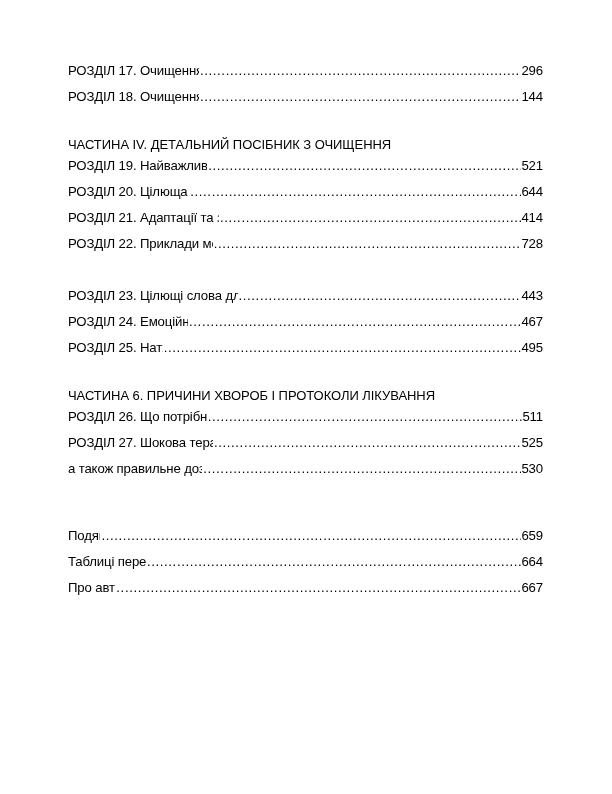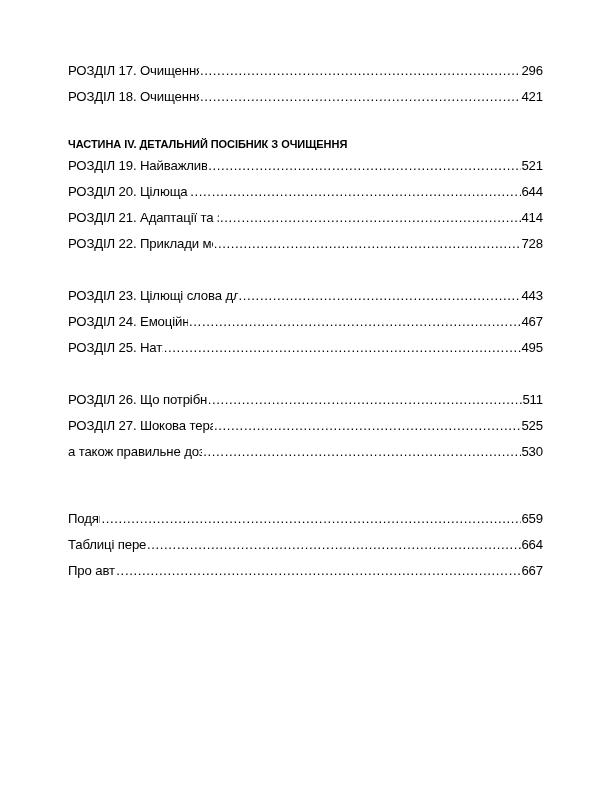--- a/index.html
+++ b/index.html
@@ -58,22 +58,22 @@
              "........................................................................";
   }
   .entry .page-no {
     flex: 0 0 auto;
     font-size: 13.2px;
     padding-left: 0px;
   }
 
   
   .part-heading {
-    font-size: 11px;
-    font-weight: bold;
+    font-size: 13px;
+    font-weight: normal;
     line-height: 17px;
     letter-spacing: -0.05px;
     white-space: nowrap;
   }
 
   .spacer-before-heading { height: 26px; }
   .spacer-backmatter { height: 41px; }
 
   
   .entry-wrap {
@@ -98,21 +98,21 @@
         <div class="entry">
           <span class="label">РОЗДІЛ 17. Очищення від важких металів</span>
           <span class="leader"></span>
           <span class="page-no">296</span>
         </div>
       </div>
       <div class="entry-wrap">
         <div class="entry">
           <span class="label">РОЗДІЛ 18. Очищення монохарчуванням </span>
           <span class="leader"></span>
-          <span class="page-no">421</span>
+          <span class="page-no">144</span>
         </div>
       </div>
       <div class="spacer-before-heading"></div>
       <div class="part-heading">ЧАСТИНА IV. ДЕТАЛЬНИЙ ПОСІБНИК З ОЧИЩЕННЯ</div>
       <div class="entry-wrap">
         <div class="entry">
           <span class="label">РОЗДІЛ 19. Найважливіші правила очищення</span>
           <span class="leader"></span>
           <span class="page-no">521</span>
         </div>
@@ -154,20 +154,21 @@
         </div>
       </div>
       <div class="entry-wrap">
         <div class="entry">
           <span class="label">РОЗДІЛ 25. Натхненні душі</span>
           <span class="leader"></span>
           <span class="page-no">495</span>
         </div>
       </div>
       <div class="spacer-before-heading"></div>
+      <div class="part-heading">ЧАСТИНА 6. ПРИЧИНИ ХВОРОБ І ПРОТОКОЛИ ЛІКУВАННЯ</div>
       <div class="entry-wrap">
         <div class="entry">
           <span class="label">РОЗДІЛ 26. Що потрібно знати про добавки? </span>
           <span class="leader"></span>
           <span class="page-no">511</span>
         </div>
       </div>
       <div class="entry-wrap">
         <div class="entry">
           <span class="label">РОЗДІЛ 27. Шокова терапія від медика-медіума </span>

